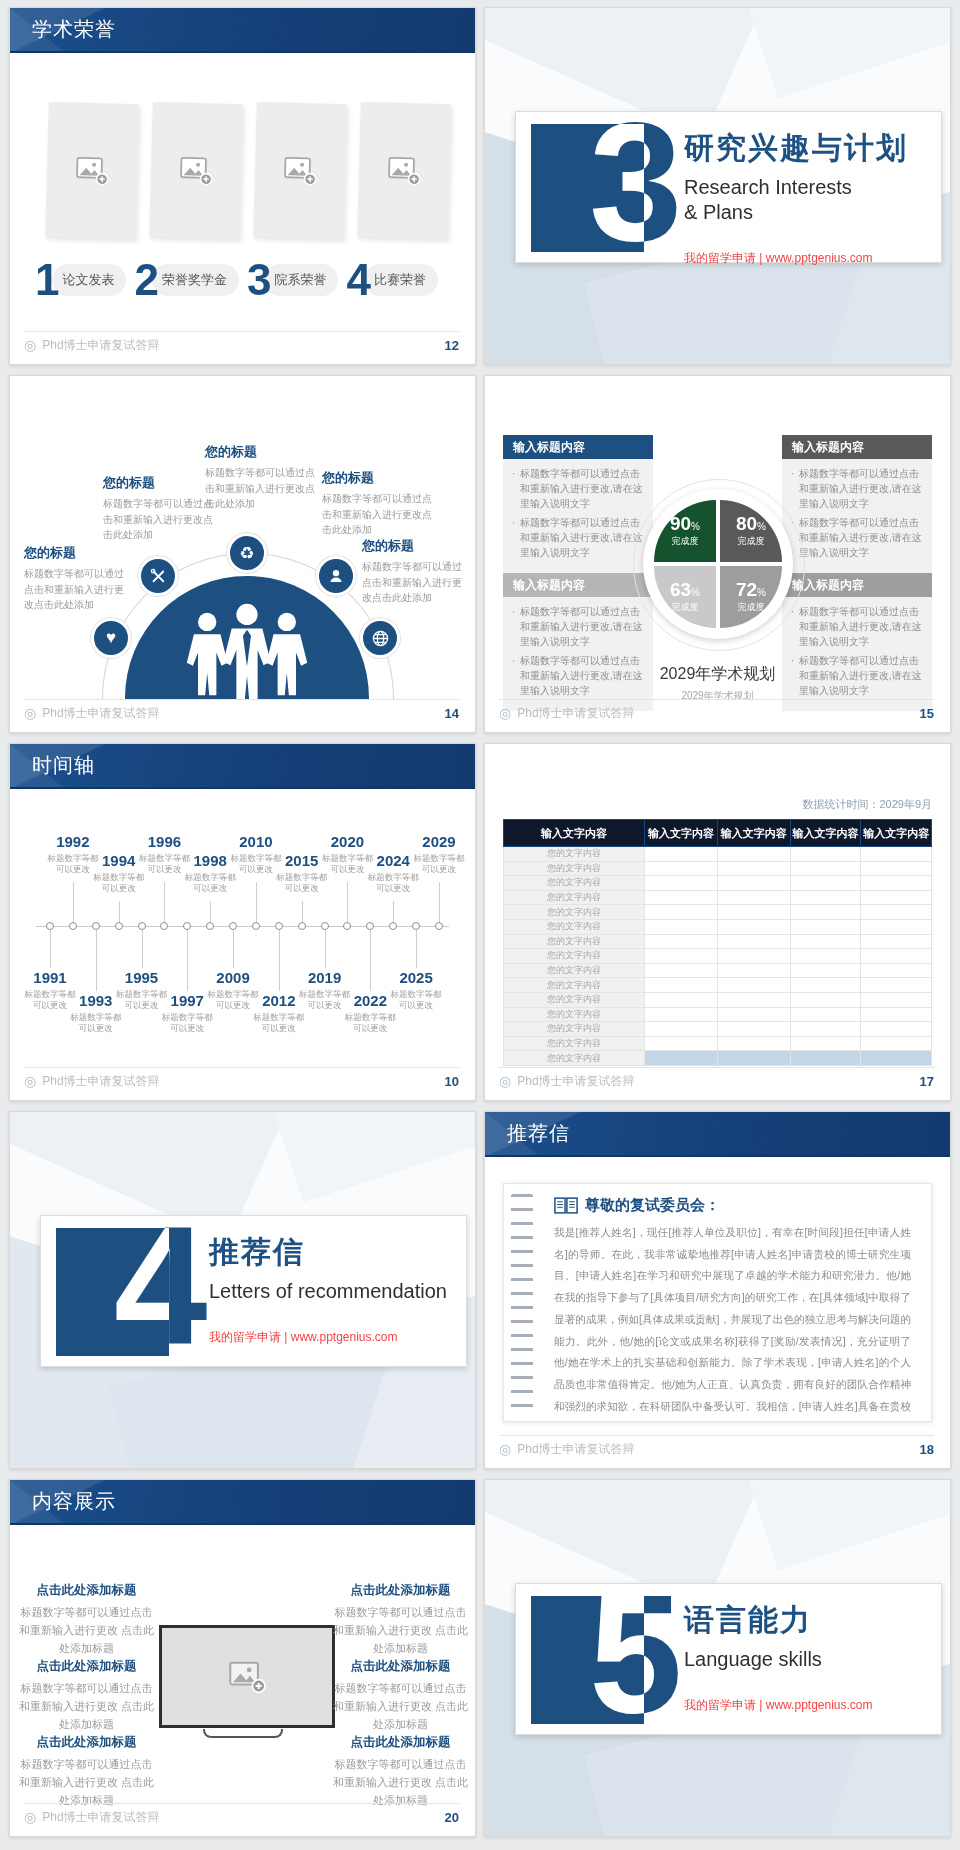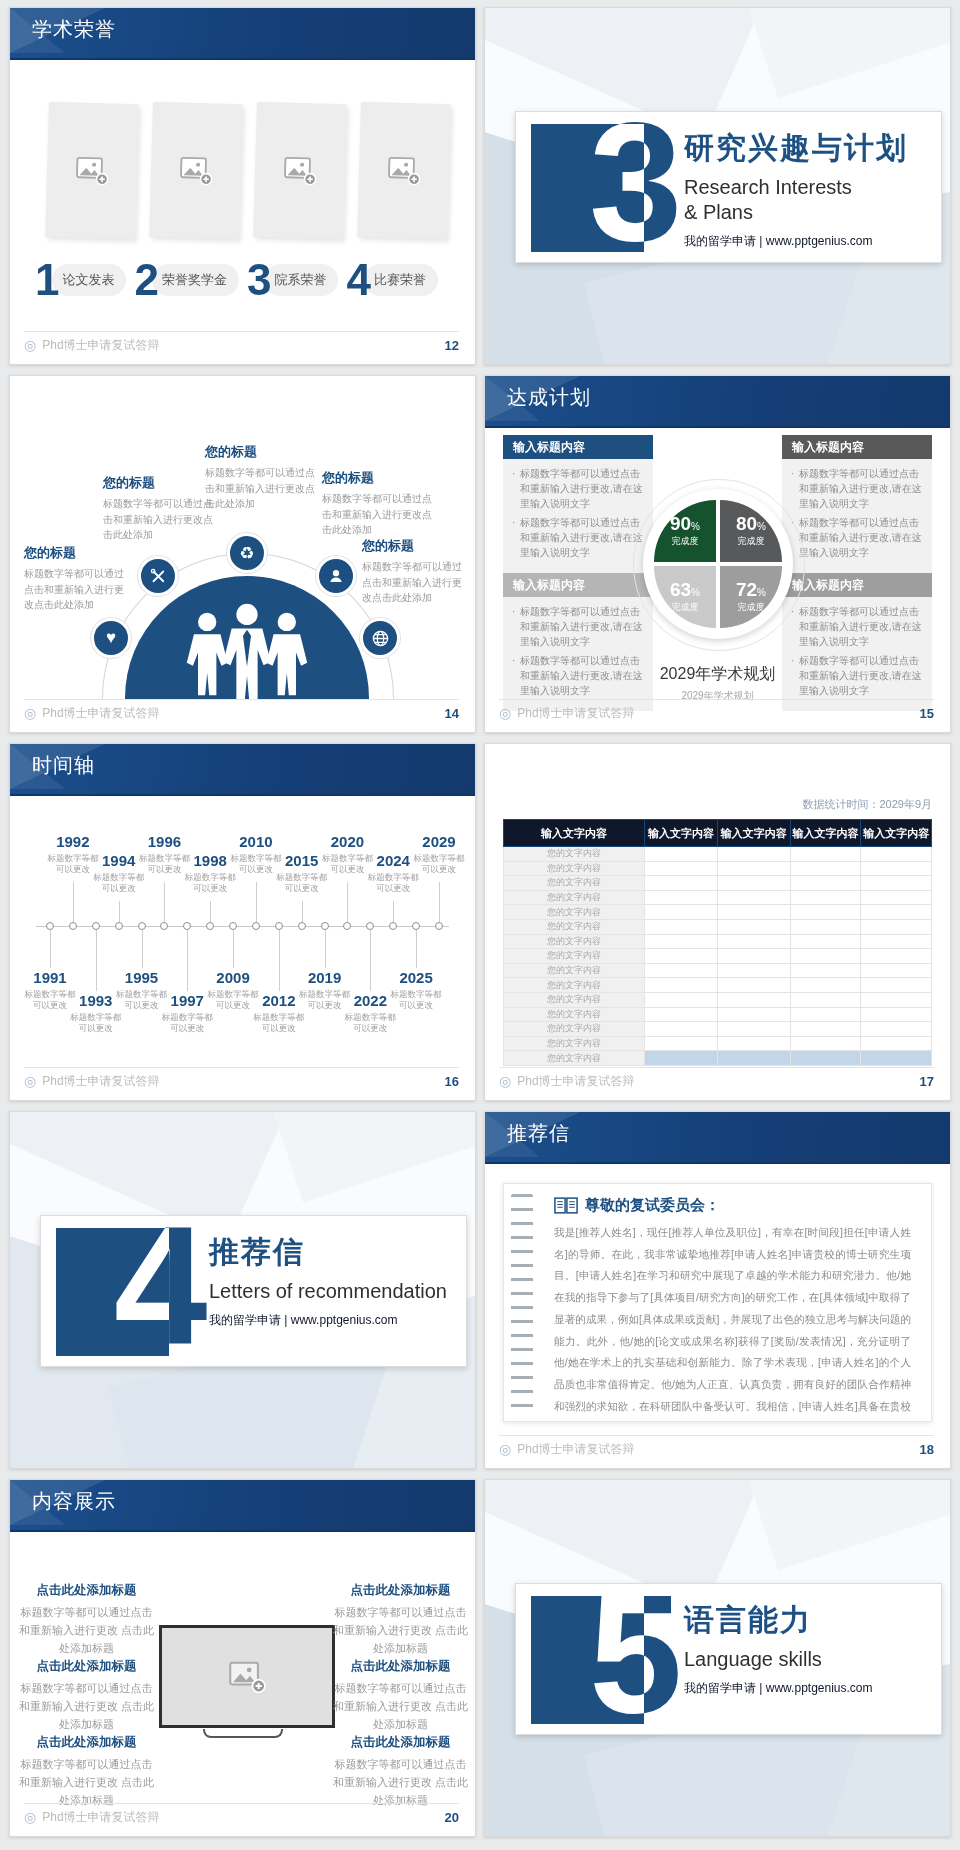--- a/index.html
+++ b/index.html
@@ -1,20 +1,20 @@
 <!DOCTYPE html>
 <html><head>
 <meta charset="utf-8">
 <style>
   html,body{margin:0;padding:0;}
   body{width:960px;height:1850px;background:#e9eaeb;font-family:"Liberation Sans","DejaVu Sans",sans-serif;}
   .grid{display:grid;grid-template-columns:467px 467px;grid-auto-rows:358px;gap:10px 8px;padding:7px 9px 13px;}
   .slide{position:relative;background:#fff;border:1px solid #d9d9d9;box-shadow:0 1px 3px rgba(0,0,0,.12);overflow:hidden;box-sizing:border-box;}
   
-  .slide-header{position:absolute;left:0;top:0;right:0;height:52px;background:linear-gradient(100deg,#1b4f8d 0%,#153f77 55%,#123a6e 100%);border-bottom:2px solid #0f3765;box-sizing:border-box;overflow:hidden;}
+  .slide-header{position:absolute;left:0;top:0;right:0;height:45px;background:linear-gradient(100deg,#1b4f8d 0%,#153f77 55%,#123a6e 100%);border-bottom:2px solid #0f3765;box-sizing:border-box;overflow:hidden;}
   .slide-header::before{content:"";position:absolute;left:0;top:0;border-top:45px solid rgba(255,255,255,.10);border-right:95px solid transparent;}
   .slide-header::after{content:"";position:absolute;left:0;top:0;border-bottom:45px solid rgba(255,255,255,.07);border-right:55px solid transparent;}
   .slide-title{position:relative;color:#fff;font-size:20px;line-height:43px;padding-left:22px;letter-spacing:1px;}
   .sbody{position:absolute;left:0;right:0;top:45px;bottom:34px;}
   .slide-footer{position:absolute;left:14px;right:16px;bottom:6px;height:26px;border-top:1px solid #e4e4e4;display:flex;align-items:center;justify-content:space-between;}
   .foot-left{display:flex;align-items:center;color:#bcbcbc;font-size:12px;}
   .bullseye{color:#a9bccd;font-size:14px;margin-right:6px;line-height:1;}
   .page-num{color:#1d4f80;font-size:13px;font-weight:bold;}
   
   .dv-bg{position:absolute;inset:0;background:#fafbfc;overflow:hidden;}
@@ -23,21 +23,21 @@
   .dv-bg .w3{position:absolute;left:-12%;top:-62%;width:75%;height:82%;background:#edf1f5;transform:rotate(24deg);}
   .dv-bg .w4{position:absolute;right:-18%;top:-58%;width:65%;height:72%;background:#f2f5f8;transform:rotate(-18deg);}
   .dv-card{position:absolute;left:30px;width:425px;top:103px;height:150px;background:#fff;border:1px solid #ddd;box-shadow:0 2px 6px rgba(0,0,0,.16);}
   .numwrap{position:absolute;left:15px;top:12px;width:220px;height:128px;}
   .numwrap .digit-out{position:absolute;left:58px;top:-26px;font-size:168px;line-height:1;font-weight:bold;color:#1d4f80;}
   .numwrap .sq{position:absolute;left:0;top:0;width:113px;height:128px;background:#1d4f80;overflow:hidden;}
   .numwrap .digit-in{position:absolute;left:58px;top:-26px;font-size:168px;line-height:1;font-weight:bold;color:#fff;}
   .dv-text{position:absolute;left:168px;top:16px;right:14px;}
   .dv-title{color:#1d5184;font-size:30px;font-weight:bold;letter-spacing:2px;}
   .dv-sub{color:#2f2f2f;font-size:20px;line-height:1.25;margin-top:6px;white-space:pre-line;}
-  .dv-tag{color:#0f172a;font-size:12px;margin-top:8px;}
+  .dv-tag{color:#ef4444;font-size:12px;margin-top:25px;}
   
   .ah-cards{position:absolute;left:37px;top:50px;display:flex;gap:14px;}
   .ah-card{width:90px;height:135px;background:#ededed;transform:rotate(1.6deg);box-shadow:2px 3px 5px rgba(0,0,0,.10);display:flex;align-items:center;justify-content:center;}
   .ah-badges{position:absolute;left:25px;top:205px;display:flex;gap:8px;}
   .ah-badge{display:flex;align-items:center;}
   .ah-num{font-size:44px;font-weight:bold;color:#1d4f80;position:relative;z-index:1;line-height:1;}
   .ah-pill{background:#f0f0f0;border-radius:16px;padding:7px 12px 7px 10px;font-size:13px;color:#555;margin-left:-7px;white-space:nowrap;}
   
   .fa-ring{position:absolute;left:92px;top:132px;width:290px;height:145px;border:1px solid #d5d5d5;border-bottom:none;border-radius:145px 145px 0 0;}
   .fa-semi{position:absolute;left:115px;top:155px;width:244px;height:124px;background:#1d4f80;border-radius:122px 122px 0 0;overflow:hidden;}
@@ -271,23 +271,20 @@
     <div class="slide-footer">
       <span class="foot-left">
           <span class="bullseye">◎</span>
           <span>Phd博士申请复试答辩</span>
         </span>
       <span class="page-num">14</span>
     </div>
   </section>
 
   <section class="slide">
-    <div class="slide-header">
-      <div class="slide-title">达成计划</div>
-    </div>
     <div class="sbody">
       <div class="pl-box" style="left:18px;top:14px;">
         <div class="pl-head c-blue">输入标题内容</div>
         <ul class="pl-list">
             <li>标题数字等都可以通过点击和重新输入进行更改,请在这里输入说明文字</li>
             <li>标题数字等都可以通过点击和重新输入进行更改,请在这里输入说明文字</li>
           </ul>
       </div>
       <div class="pl-box" style="right:18px;top:14px;">
         <div class="pl-head c-dark">输入标题内容</div>
@@ -475,21 +472,21 @@
           <div class="tl-year">2029</div>
           <div class="tl-cap">标题数字等都
 可以更改</div>
         </div>
       </div>
     <div class="slide-footer">
       <span class="foot-left">
           <span class="bullseye">◎</span>
           <span>Phd博士申请复试答辩</span>
         </span>
-      <span class="page-num">16</span>
+      <span class="page-num">10</span>
     </div>
   </section>
 
   <section class="slide">
     <div class="sbody">
       <div class="tb-note">数据统计时间：2029年9月</div>
       <div class="tb-wrap">
         <table class="tb">
           <colgroup>
               <col style="width:33%">

